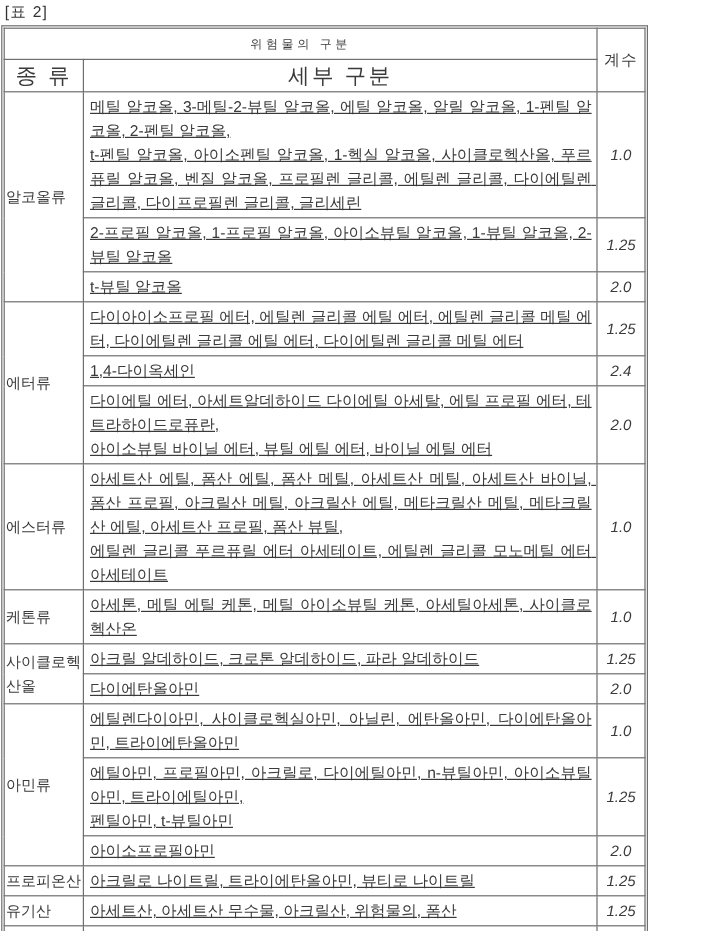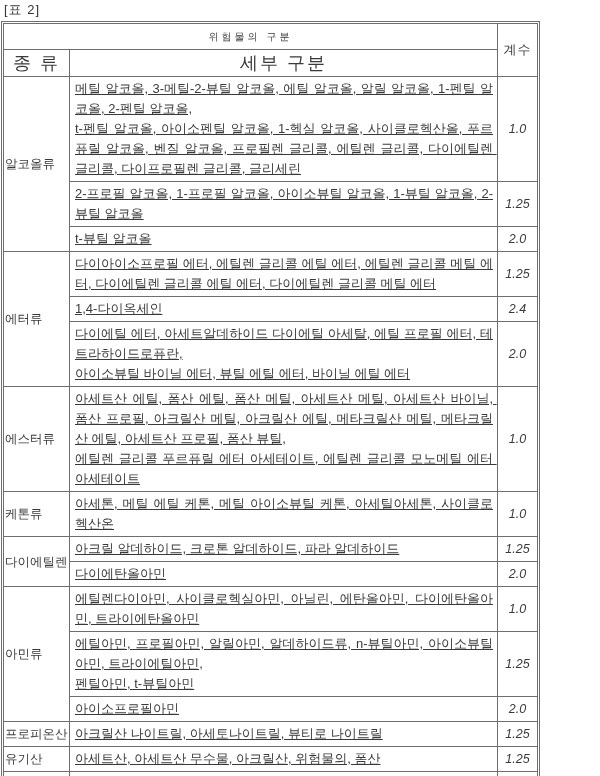--- a/index.html
+++ b/index.html
@@ -144,47 +144,47 @@
           <td class="coeff-cell">1.0</td>
         </tr>
 
         <tr>
           <td class="type-cell">케톤류</td>
           <td class="detail-cell">아세톤, 메틸 에틸 케톤, 메틸 아이소뷰틸 케톤, 아세틸아세톤, 사이클로헥산온</td>
           <td class="coeff-cell">1.0</td>
         </tr>
 
         <tr>
-          <td class="type-cell" rowspan="2">다이에틸렌</td>
+          <td class="type-cell" rowspan="2">사이클로헥산올</td>
           <td class="detail-cell">아크릴 알데하이드, 크로톤 알데하이드, 파라 알데하이드</td>
           <td class="coeff-cell">1.25</td>
         </tr>
         <tr>
           <td class="detail-cell">다이에탄올아민</td>
           <td class="coeff-cell">2.0</td>
         </tr>
 
         <tr>
           <td class="type-cell" rowspan="3">아민류</td>
           <td class="detail-cell">에틸렌다이아민, 사이클로헥실아민, 아닐린, 에탄올아민, 다이에탄올아민, 트라이에탄올아민</td>
           <td class="coeff-cell">1.0</td>
         </tr>
         <tr>
-          <td class="detail-cell">에틸아민, 프로필아민, 알릴아민, 알데하이드류, n-뷰틸아민, 아이소뷰틸아민, 트라이에틸아민,
+          <td class="detail-cell">에틸아민, 프로필아민, 아크릴로, 다이에틸아민, n-뷰틸아민, 아이소뷰틸아민, 트라이에틸아민,
 펜틸아민, t-뷰틸아민</td>
           <td class="coeff-cell">1.25</td>
         </tr>
         <tr>
           <td class="detail-cell">아이소프로필아민</td>
           <td class="coeff-cell">2.0</td>
         </tr>
 
         <tr>
           <td class="type-cell">프로피온산</td>
-          <td class="detail-cell">아크릴산 나이트릴, 아세토나이트릴, 뷰티로 나이트릴</td>
+          <td class="detail-cell">아크릴로 나이트릴, 트라이에탄올아민, 뷰티로 나이트릴</td>
           <td class="coeff-cell">1.25</td>
         </tr>
 
         <tr>
           <td class="type-cell">유기산</td>
           <td class="detail-cell">아세트산, 아세트산 무수물, 아크릴산, 위험물의, 폼산</td>
           <td class="coeff-cell">1.25</td>
         </tr>
 
         <tr>

